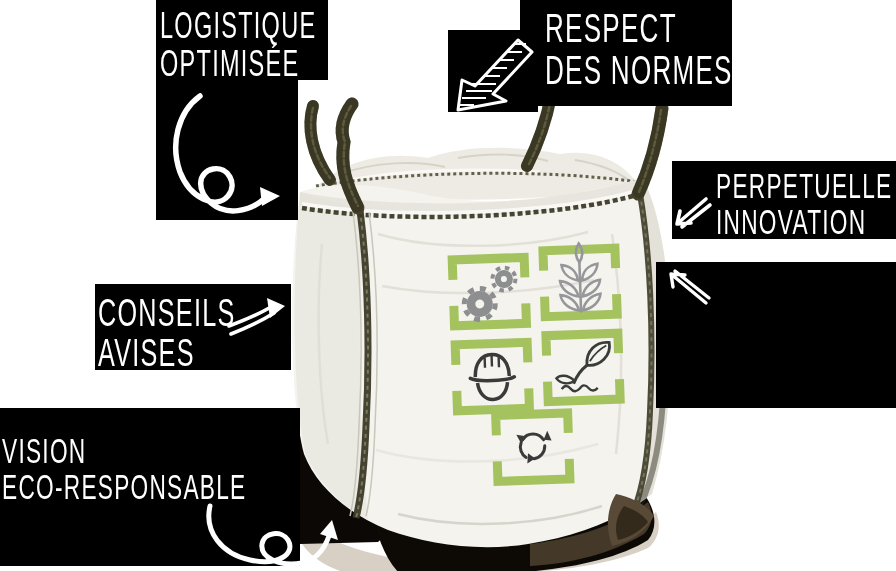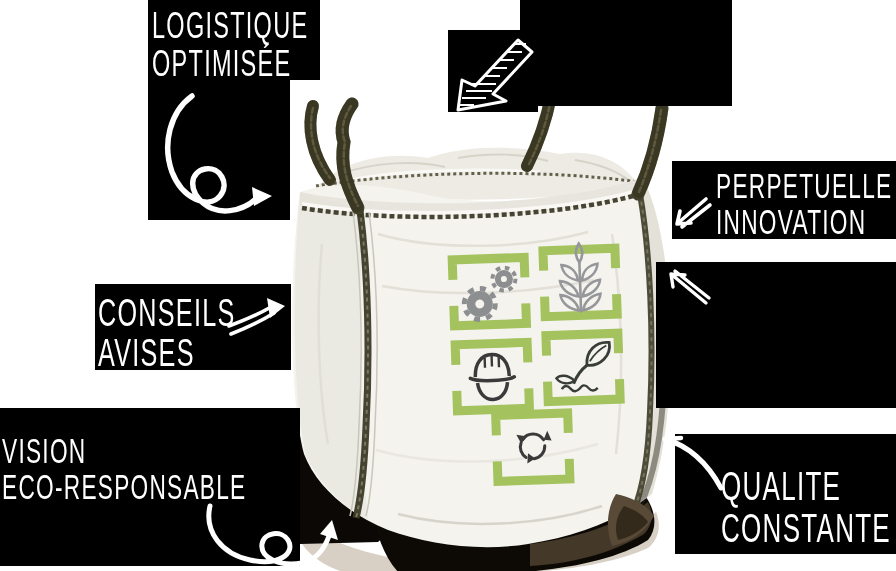--- a/index.html
+++ b/index.html
@@ -6,21 +6,21 @@
   .stage{position:relative;width:896px;height:571px;background:#ffffff;overflow:hidden;
          font-family:"Liberation Sans", sans-serif;}
   .bag-svg{position:absolute;left:280px;top:82px;width:415px;height:489px;z-index:1;}
   .label{position:absolute;z-index:2;}
   .bg{position:absolute;background:#000;}
   .txt{position:relative;z-index:3;}
   .line{white-space:nowrap;color:#ffffff;font-weight:400;letter-spacing:1.5px;
         transform:scale(0.84,1.30);transform-origin:0 0;line-height:1.34em;}
   .arrow-svg{position:absolute;z-index:4;overflow:visible;}
 
-  .lbl-logistique{left:148px;top:0;width:172px;height:220px;}
+  .lbl-logistique{left:156px;top:0;width:172px;height:220px;}
   .lbl-logistique .bg-a{left:0;top:0;width:172px;height:80px;}
   .lbl-logistique .bg-b{left:0;top:78px;width:142px;height:142px;}
   .lbl-logistique .txt{padding:2px 0 0 4px;font-size:28px;}
   .lbl-logistique .arrow-svg{left:10px;top:88px;width:128px;height:128px;}
 
   .lbl-respect{left:448px;top:0;width:284px;height:120px;}
   .lbl-respect .bg-a{left:72px;top:0;width:212px;height:106px;}
   .lbl-respect .bg-b{left:0;top:30px;width:90px;height:82px;}
   .lbl-respect .txt{padding:2px 0 0 97px;font-size:31px;}
   .lbl-respect .arrow-svg{left:2px;top:28px;width:96px;height:92px;}
@@ -188,20 +188,24 @@
     </div>
     <svg class="arrow-svg" viewBox="0 0 128 128">
       <path d="M34,8 C12,24 4,56 14,84 C24,110 50,122 62,108 C72,96 62,78 47,81 C32,84 30,102 45,115 C60,128 84,124 99,110" stroke="#fff" stroke-width="5.5" fill="none" stroke-linecap="round"></path>
       <polygon points="96,118 94,99 114,108" fill="#fff"></polygon>
     </svg>
   </div>
 
   <div class="label lbl-respect">
     <div class="bg bg-a"></div>
     <div class="bg bg-b"></div>
+    <div class="txt">
+      <div class="line">RESPECT</div>
+      <div class="line">DES NORMES</div>
+    </div>
     <svg class="arrow-svg" viewBox="0 0 96 92">
       <path d="M8,82 L12,52 L25,58 L68,12 L82,24 L43,66 L56,73 Z" stroke="#fff" stroke-width="3" fill="none" stroke-linejoin="round"></path>
       <path d="M64,16 L76,16 M56,24 L72,24 M48,32 L64,32 M41,40 L57,40 M34,48 L50,48 M22,56 L46,56 M16,63 L42,63 M12,70 L36,70 M10,77 L24,77" stroke="#fff" stroke-width="2.2"></path>
     </svg>
   </div>
 
   <div class="label lbl-perpetuelle">
     <div class="bg bg-a"></div>
     <div class="txt">
       <div class="line">PERPETUELLE</div>
@@ -236,25 +240,14 @@
     <div class="txt">
       <div class="line">VISION</div>
       <div class="line">ECO-RESPONSABLE</div>
     </div>
     <svg class="arrow-svg" viewBox="0 0 148 74">
       <path d="M8,12 C2,38 20,60 48,66 C76,72 94,60 86,46 C80,36 62,38 60,50 C58,64 78,73 100,69 C114,66 122,56 127,42" stroke="#fff" stroke-width="5" fill="none" stroke-linecap="round"></path>
       <polygon points="118,40 130,26 136,46" fill="#fff"></polygon>
     </svg>
   </div>
 
-  <div class="label lbl-qualite">
-    <div class="bg bg-a"></div>
-    <div class="txt">
-      <div class="line">QUALITE</div>
-      <div class="line">CONSTANTE</div>
-    </div>
-    <svg class="arrow-svg" viewBox="0 0 78 62">
-      <path d="M66,56 C52,30 34,14 10,7" stroke="#fff" stroke-width="5" fill="none" stroke-linecap="round"></path>
-      <path d="M10,7 L26,6 M10,7 L15,22" stroke="#fff" stroke-width="4.5" fill="none" stroke-linecap="round"></path>
-    </svg>
-  </div>
 
 </div>
 
 </body></html>

